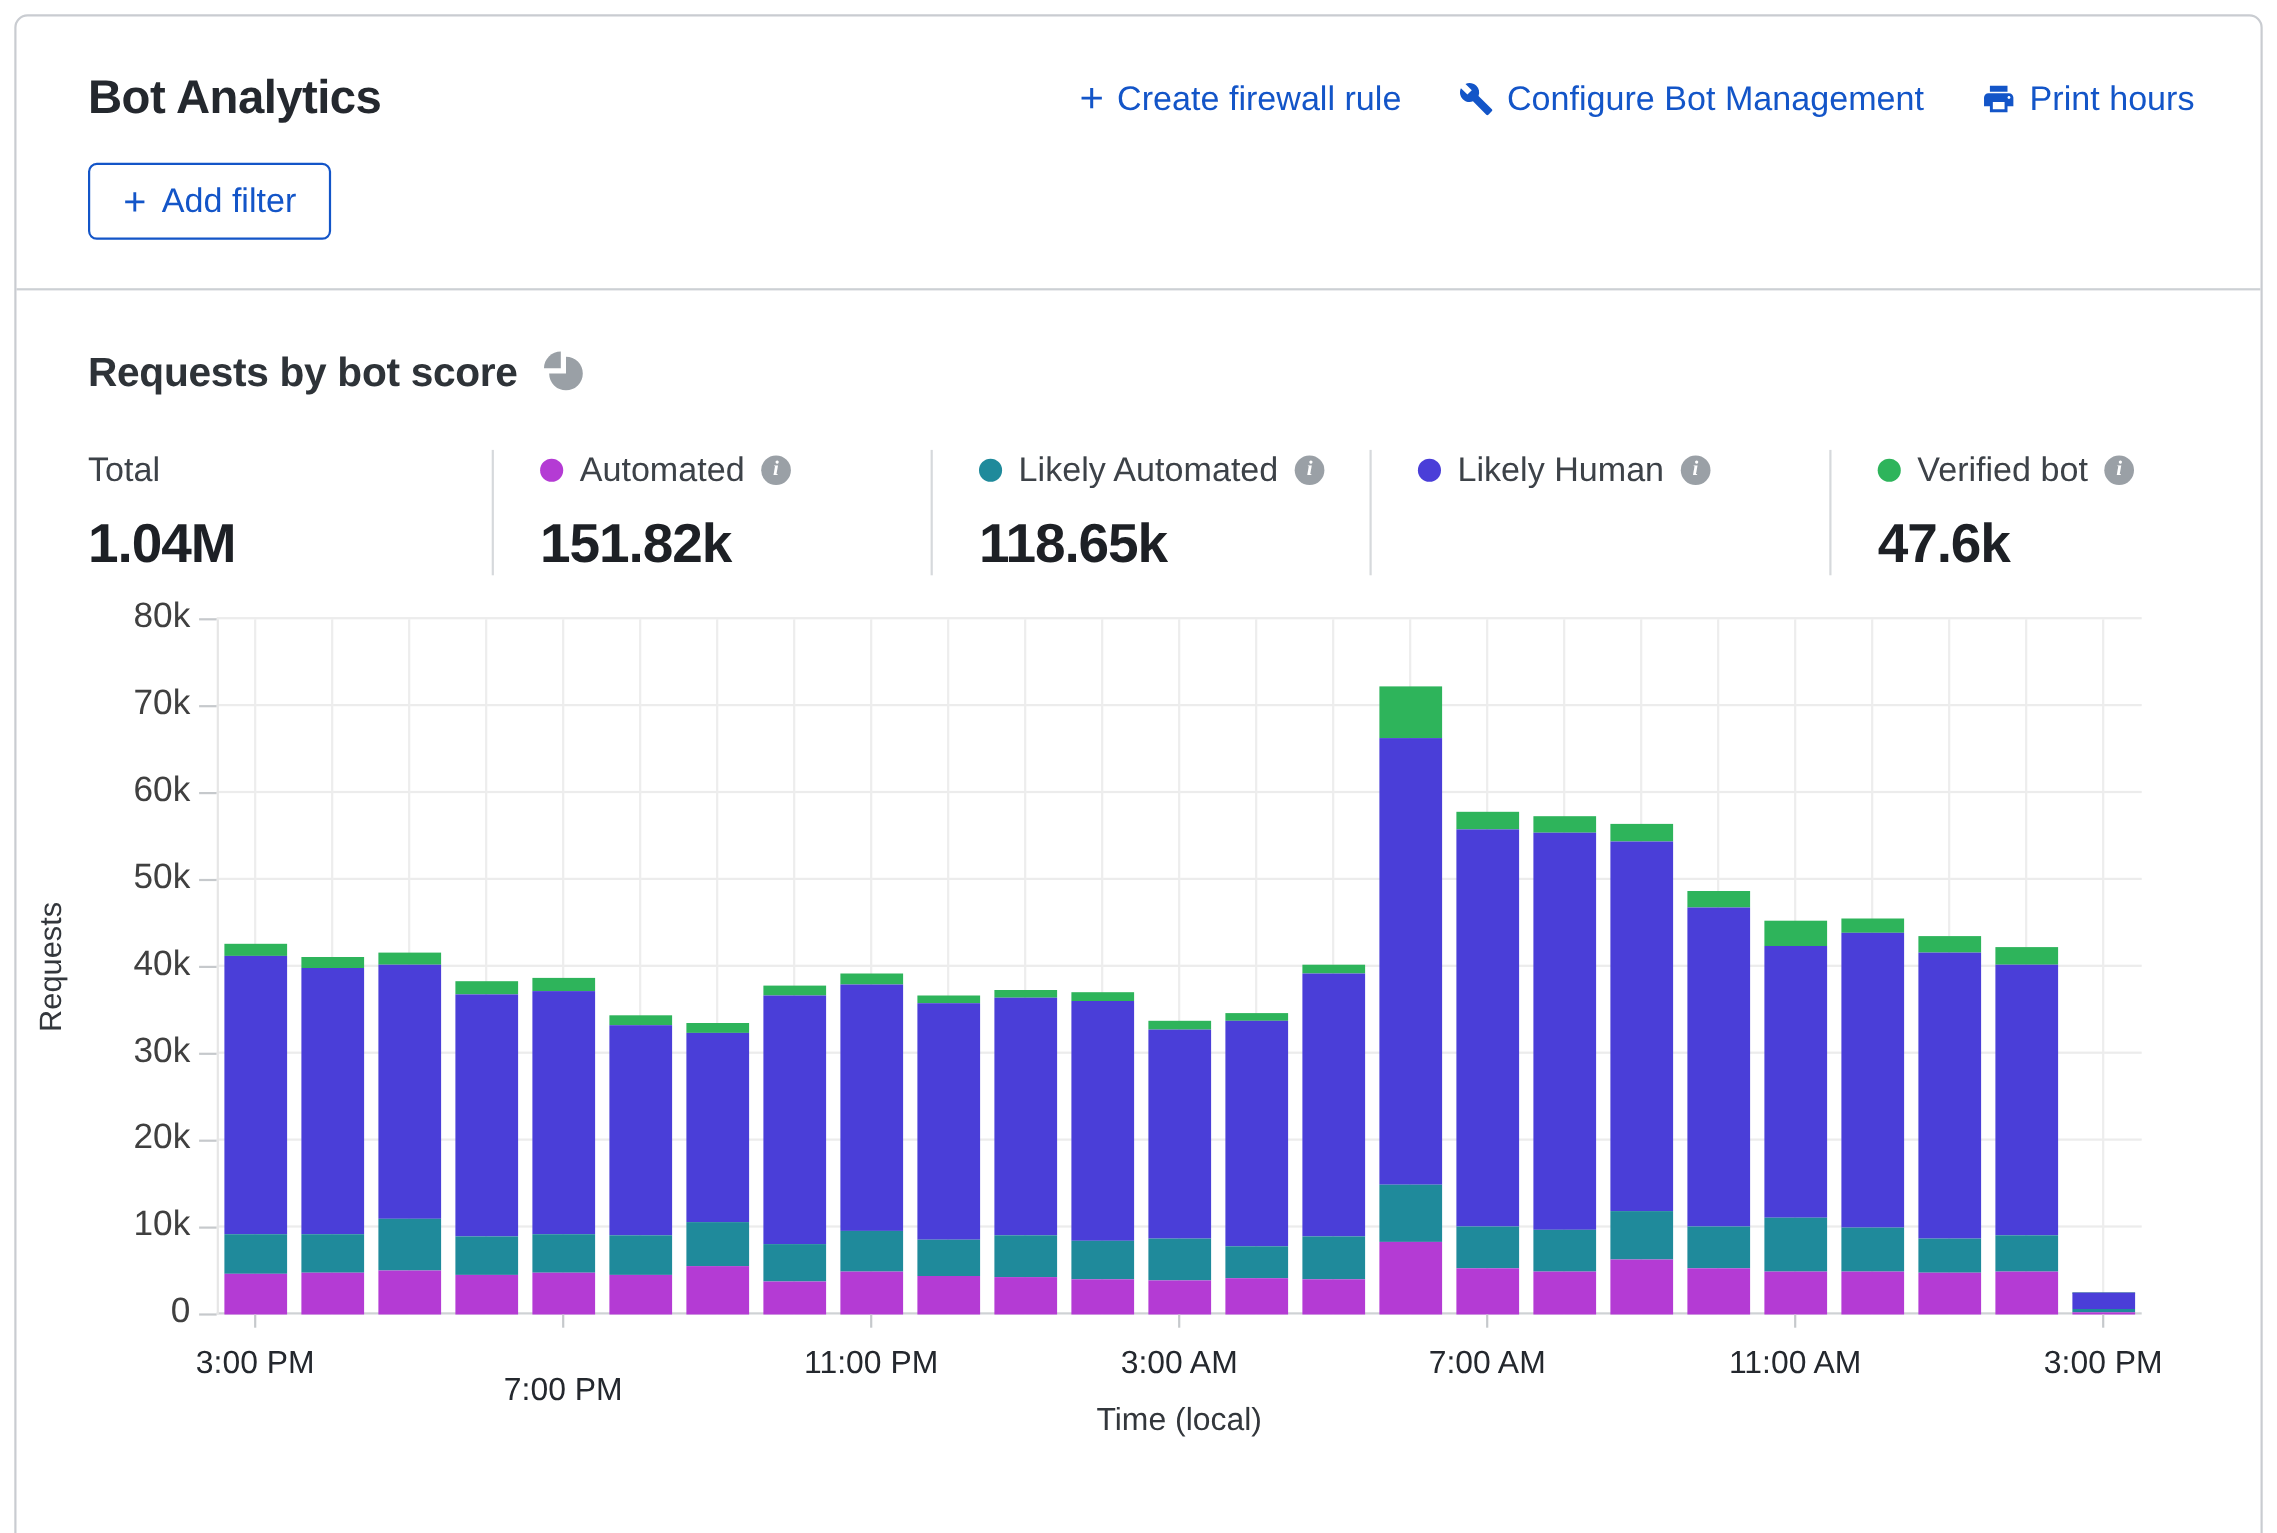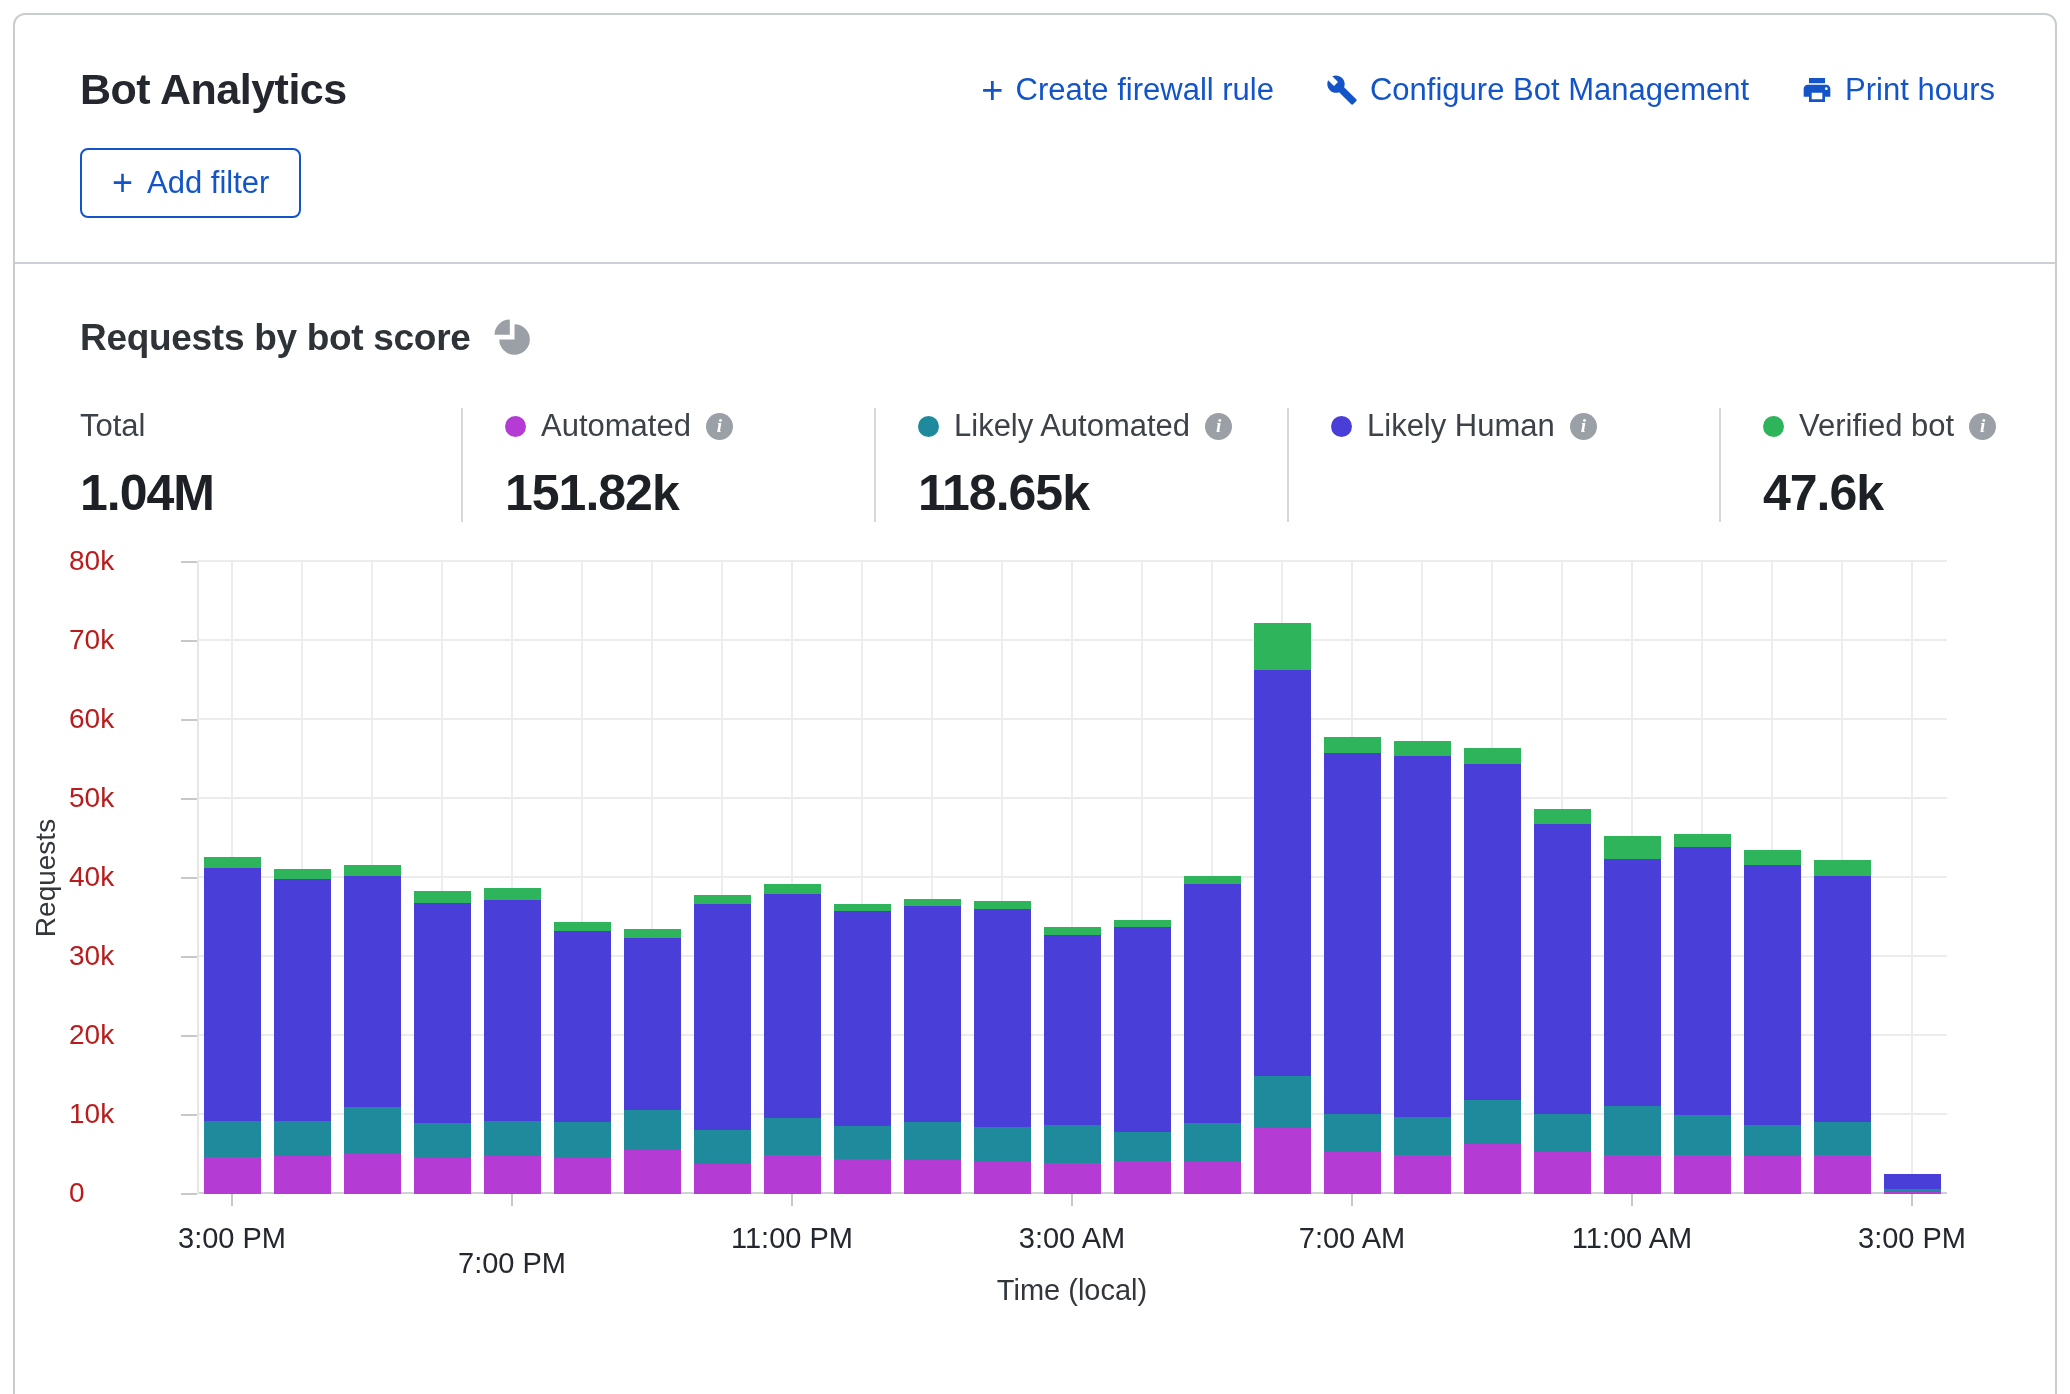--- a/index.html
+++ b/index.html
@@ -26,21 +26,21 @@
        border-radius:10px;padding:16px 24px;display:flex;align-items:center;
        font-size:31px;color:#36393d;cursor:pointer;}
   .caret{margin-left:auto;width:0;height:0;border-left:13px solid transparent;
        border-right:13px solid transparent;border-top:17px solid #666a6e;}
   
   .section{padding:52px 0 0 0;}
   .sec-head{display:flex;align-items:center;padding-left:65px;}
   .sec-title{font-size:37px;font-weight:bold;color:#2e3338;letter-spacing:-0.3px;}
   .pie{margin-left:20px;}
   
-  .stats{display:flex;margin-top:48px;padding-left:65px;gap:14px;}
+  .stats{display:flex;margin-top:48px;padding-left:65px;}
   .stat-col{box-sizing:border-box;}
   .stat-col + .stat-col{border-left:2px solid #d6d9dc;padding-left:42px;}
   .stat-col:nth-child(1){width:367px;}
   .stat-col:nth-child(2){width:399px;}
   .stat-col:nth-child(3){width:399px;}
   .stat-col:nth-child(4){width:418px;}
   .stat-label-row{display:flex;align-items:center;gap:15px;font-size:31px;color:#3d4248;}
   .dot{width:21px;height:21px;border-radius:50%;flex:0 0 auto;}
   .info{width:27px;height:27px;border-radius:50%;background:#9aa0a6;color:#fff;
         font-size:19px;font-weight:bold;display:flex;align-items:center;
@@ -48,22 +48,22 @@
   .stat-value{font-size:50px;font-weight:bold;color:#1d2025;margin-top:20px;
         letter-spacing:-1px;}
   
   .chart-wrap{position:relative;height:760px;margin-top:30px;}
   .plot{position:absolute;left:182px;top:10px;width:1750px;height:632px;}
   .gl-h{position:absolute;left:0;right:0;height:2px;background:#ececec;}
   .gl-h.zero{background:#cfd2d5;}
   .gl-v{position:absolute;top:0;bottom:0;width:2px;background:#ededed;}
   .axis-left{position:absolute;left:0;top:0;bottom:0;width:2px;background:#e6e6e6;}
   .ytick{position:absolute;left:-16px;width:16px;height:2px;background:#c6c9cc;}
-  .ylab{position:absolute;left:-128px;width:104px;text-align:left;font-size:28px;
-        color:#b91c1c;}
+  .ylab{position:absolute;left:-128px;width:104px;text-align:right;font-size:32px;
+        color:#404040;}
   .xtick{position:absolute;top:632px;width:2px;height:12px;background:#c6c9cc;}
   .xlab{position:absolute;top:660px;transform:translateX(-50%);font-size:29px;
         color:#24282e;white-space:nowrap;}
   .bar{position:absolute;bottom:0;display:flex;flex-direction:column-reverse;}
   .seg{width:100%;}
   .ylabel-strip{position:absolute;left:-166px;top:0;height:100%;width:30px;
         display:flex;align-items:center;justify-content:center;}
   .ylabel-strip span{transform:rotate(-90deg);white-space:nowrap;font-size:28px;
         color:#33373c;}
   .xaxis-title{position:absolute;top:712px;left:0;width:100%;text-align:center;

